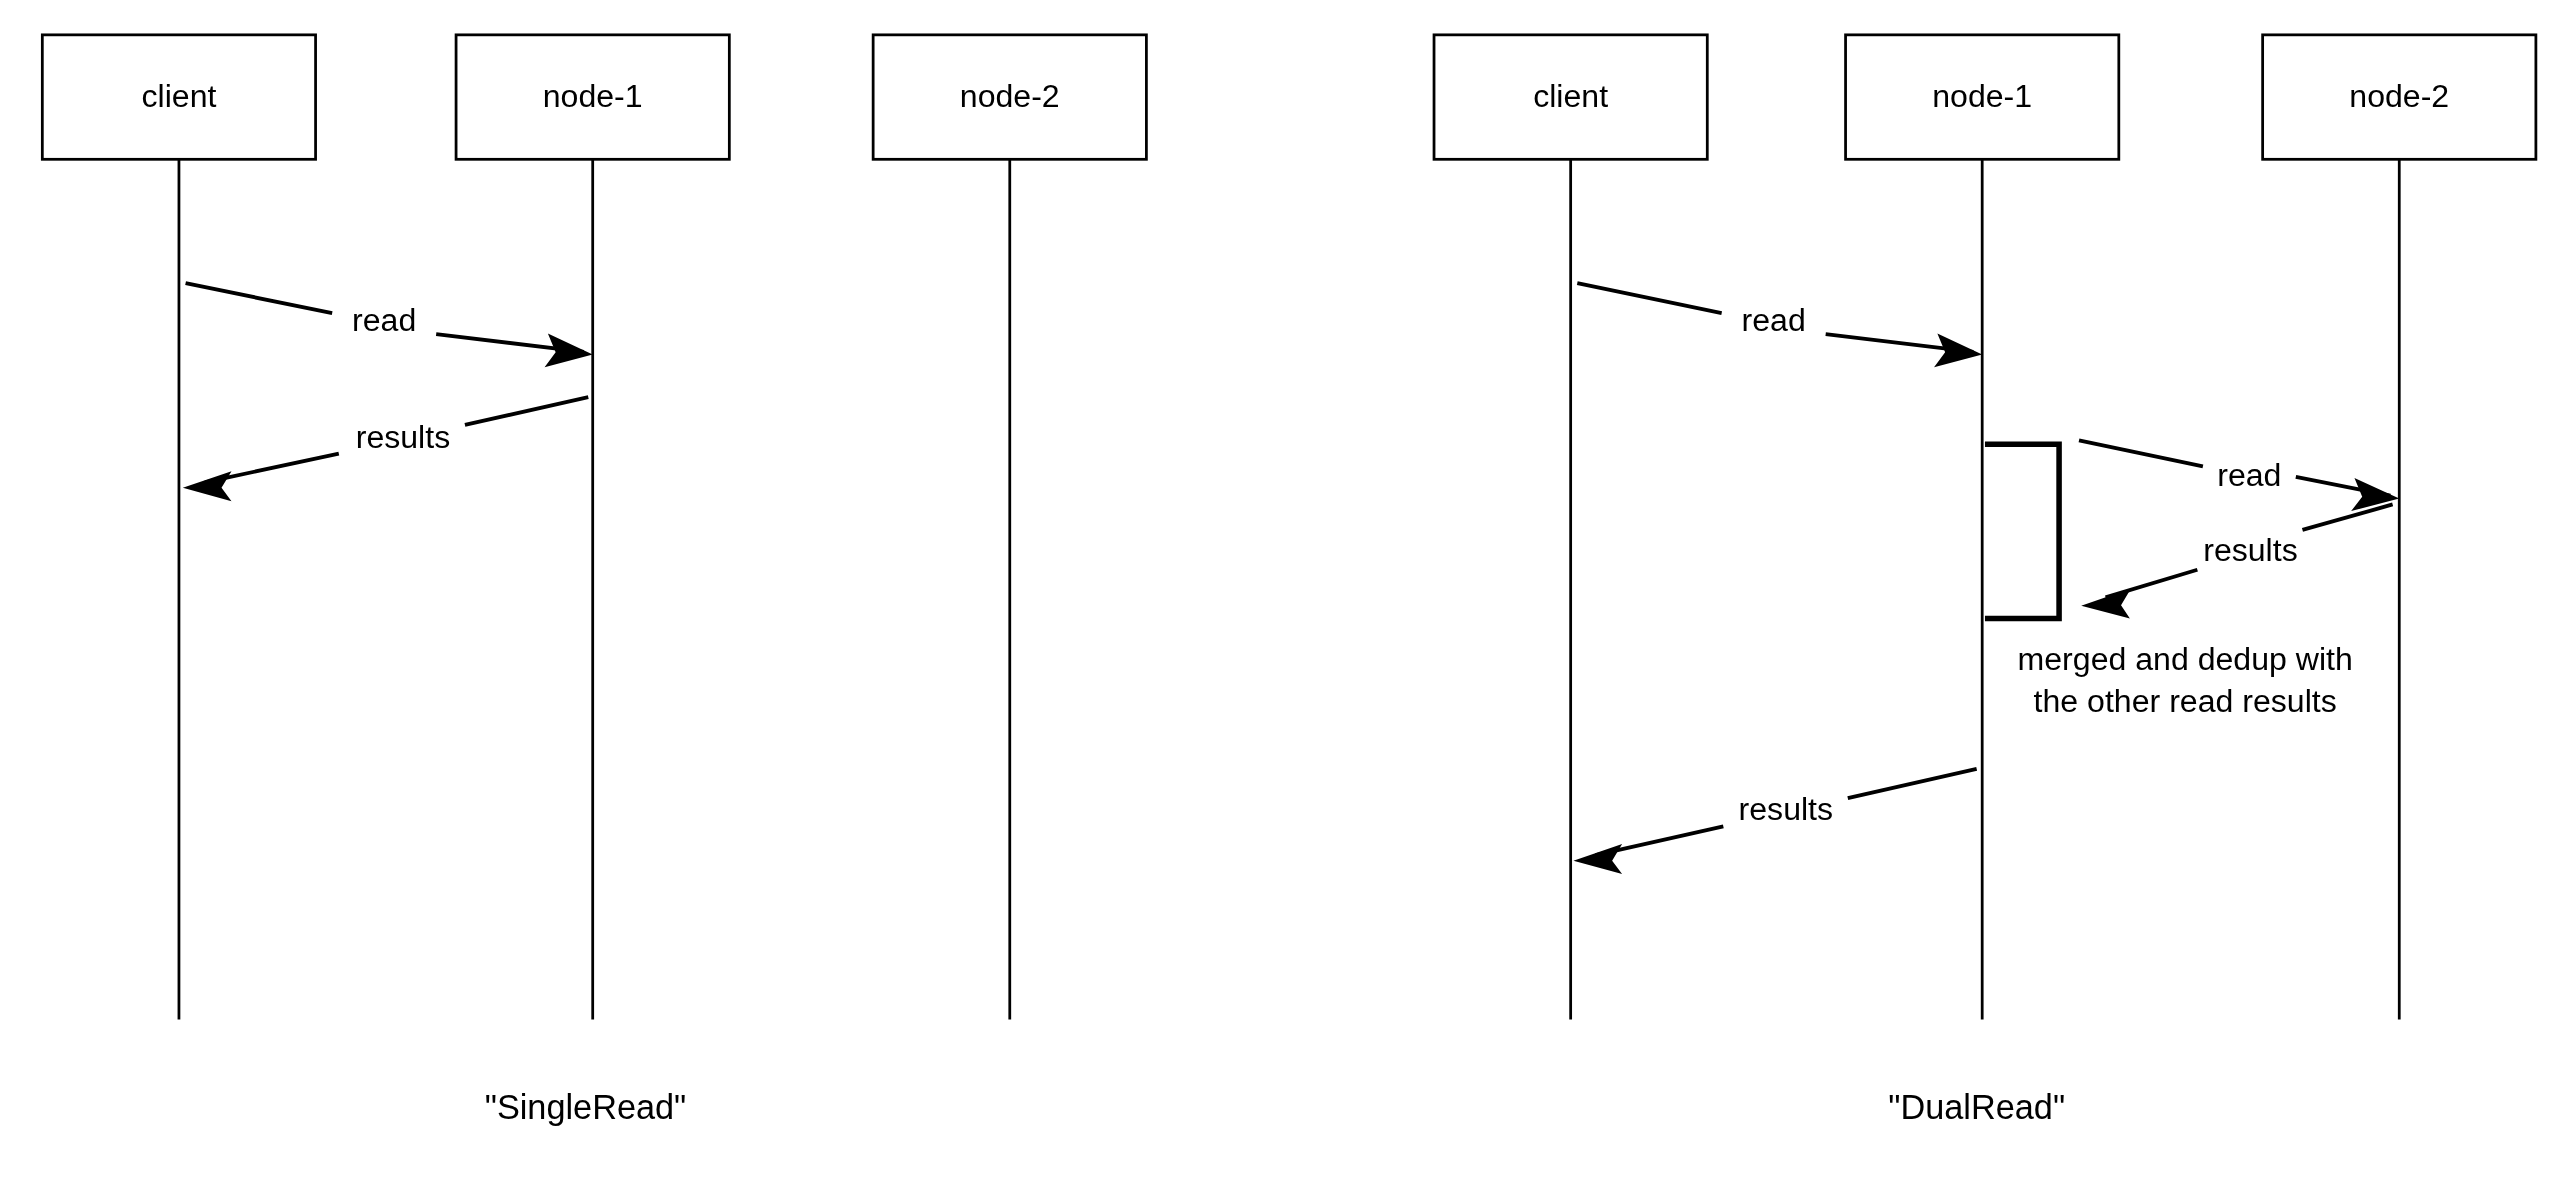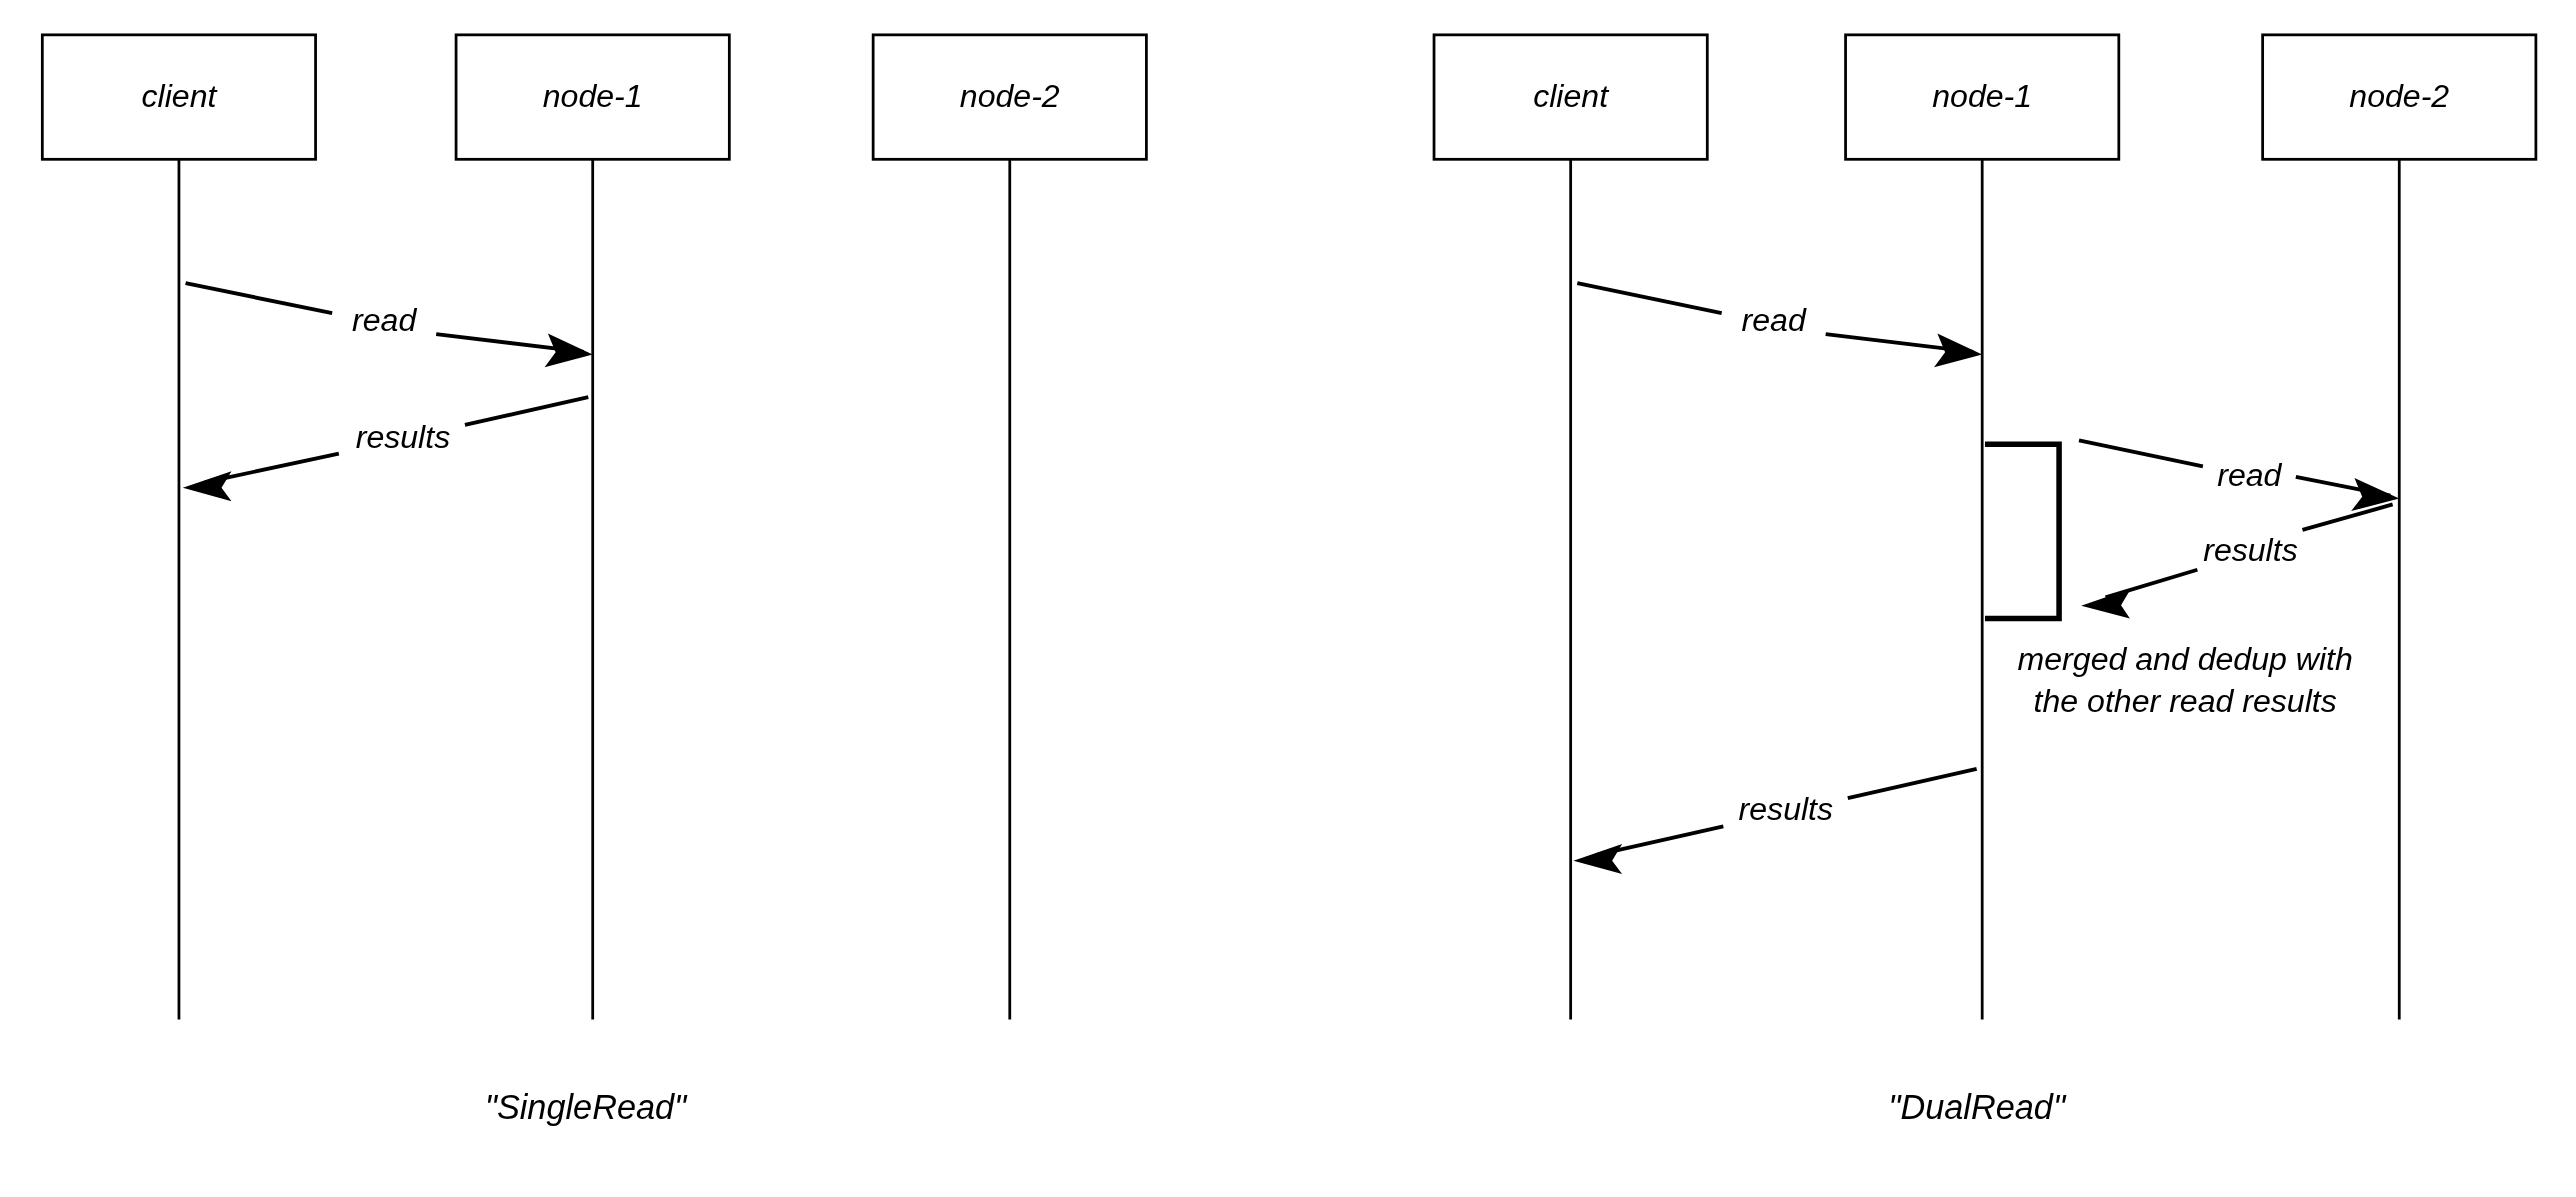--- a/index.html
+++ b/index.html
@@ -9,21 +9,20 @@
   }
   body {
     font-family: "Liberation Sans", sans-serif;
   }
   #canvas-wrap {
     position: relative;
     width: 2576px;
     height: 1197px;
     background: #ffffff;
     overflow: hidden;
-    font-style: italic;
   }
   svg.diagram-svg {
     position: absolute;
     top: 0;
     left: 0;
     width: 2576px;
     height: 1197px;
     display: block;
   }
   .lifeline-box {

